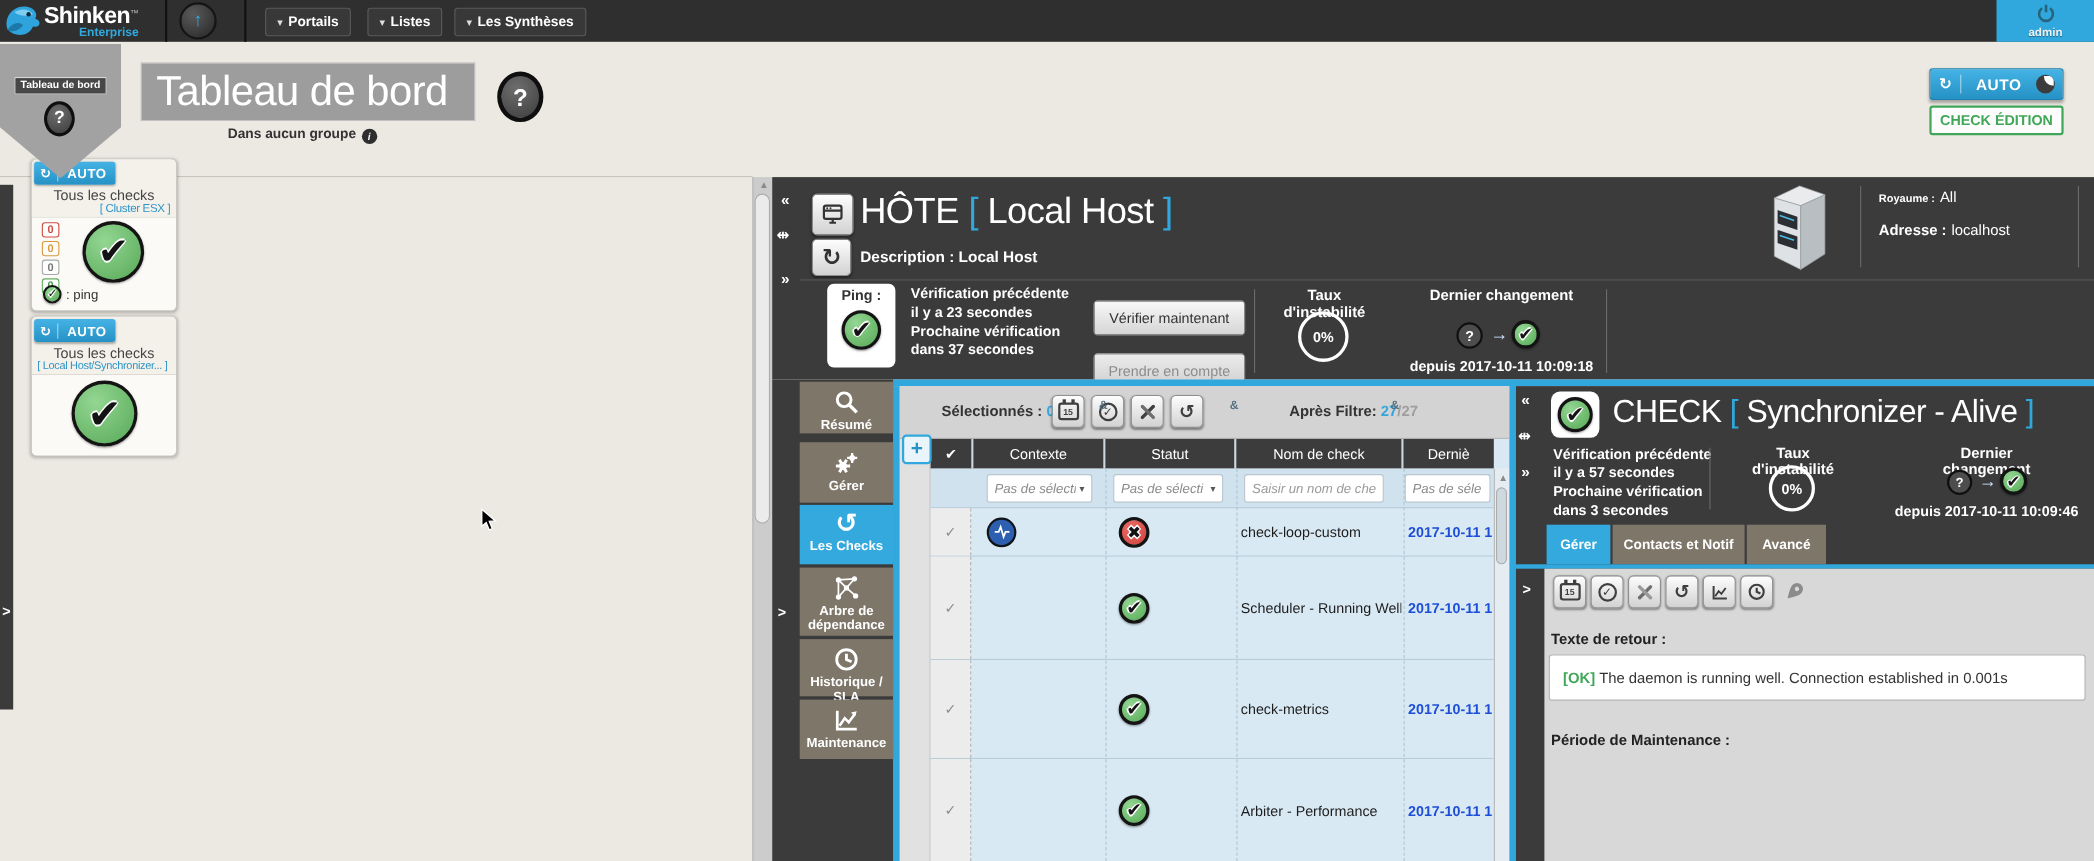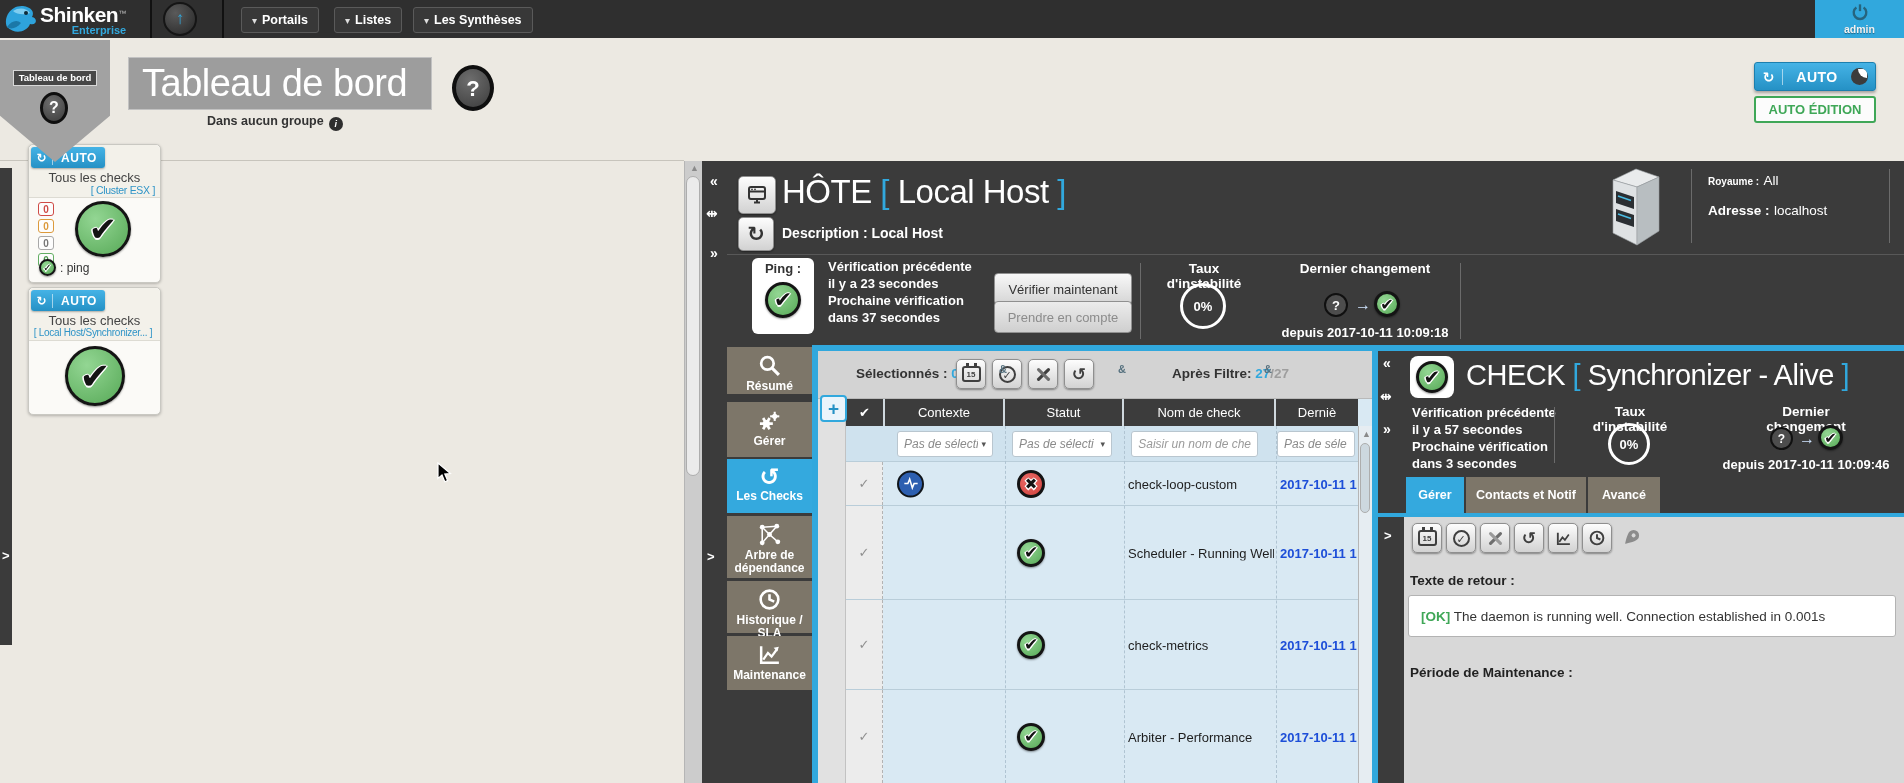--- a/index.html
+++ b/index.html
@@ -151,21 +151,21 @@
   <div class="titlebox"><span>Tableau de bord</span></div>
   <button class="qbadge qbig"><span>?</span></button>
   <div class="groupline">
     <span>Dans aucun groupe</span><span class="infodot"><span>i</span></span>
   </div>
   <div class="autobtn">
     <span class="seg">↻</span>
     <span class="autotxt">AUTO</span>
     <span class="clockdot"></span>
   </div>
-  <button class="editbtn">AUTO ÉDITION</button>
+  <button class="editbtn">CHECK ÉDITION</button>
 
   <div class="leftstrip"></div>
   <span class="chev ab" style="left:2px;top:548px">&gt;</span>
 
   <div class="card" style="top:144px;height:139px">
     <div class="whead"></div>
     <div class="wauto">
       <span class="wr">↻</span>
       <span class="wt">AUTO</span>
     </div>
@@ -259,21 +259,21 @@
           <span class="oktick" style="font-size:22px">✔</span>
         </div>
     </div>
     <div class="ab" style="left:126px;top:97px;line-height:17px">
       <div class="bwhite">Vérification précédente</div>
       <div class="bwhite">il y a 23 secondes</div>
       <div class="bwhite">Prochaine vérification</div>
       <div class="bwhite">dans 37 secondes</div>
     </div>
     <button class="panelbtn" style="left:292px;top:112px">Vérifier maintenant</button>
-    <button class="panelbtn dis" style="left:292px;top:140px">Prendre en compte</button>
+    <button class="panelbtn dis" style="left:292px;top:160px">Prendre en compte</button>
 
     <div class="vsep" style="left:438px;top:102px;height:76px"></div>
     <div class="bwhite ab" style="left:448px;top:100px;width:108px;text-align:center;font-size:13.5px">Taux d'instabilité</div>
     <div class="pctcircle" style="left:478px;top:122px;width:46px;height:46px">
         <span>0%</span>
       </div>
 
     <div class="bwhite ab" style="left:597px;top:100px;width:132px;text-align:center;font-size:13.5px">Dernier changement</div>
     <span class="qmark ab" style="left:622px;top:132px;width:24px;height:24px;font-size:13px;line-height:21px"><span>?</span></span>
     <span class="arrowb ab" style="left:653px;top:135px">→</span>

